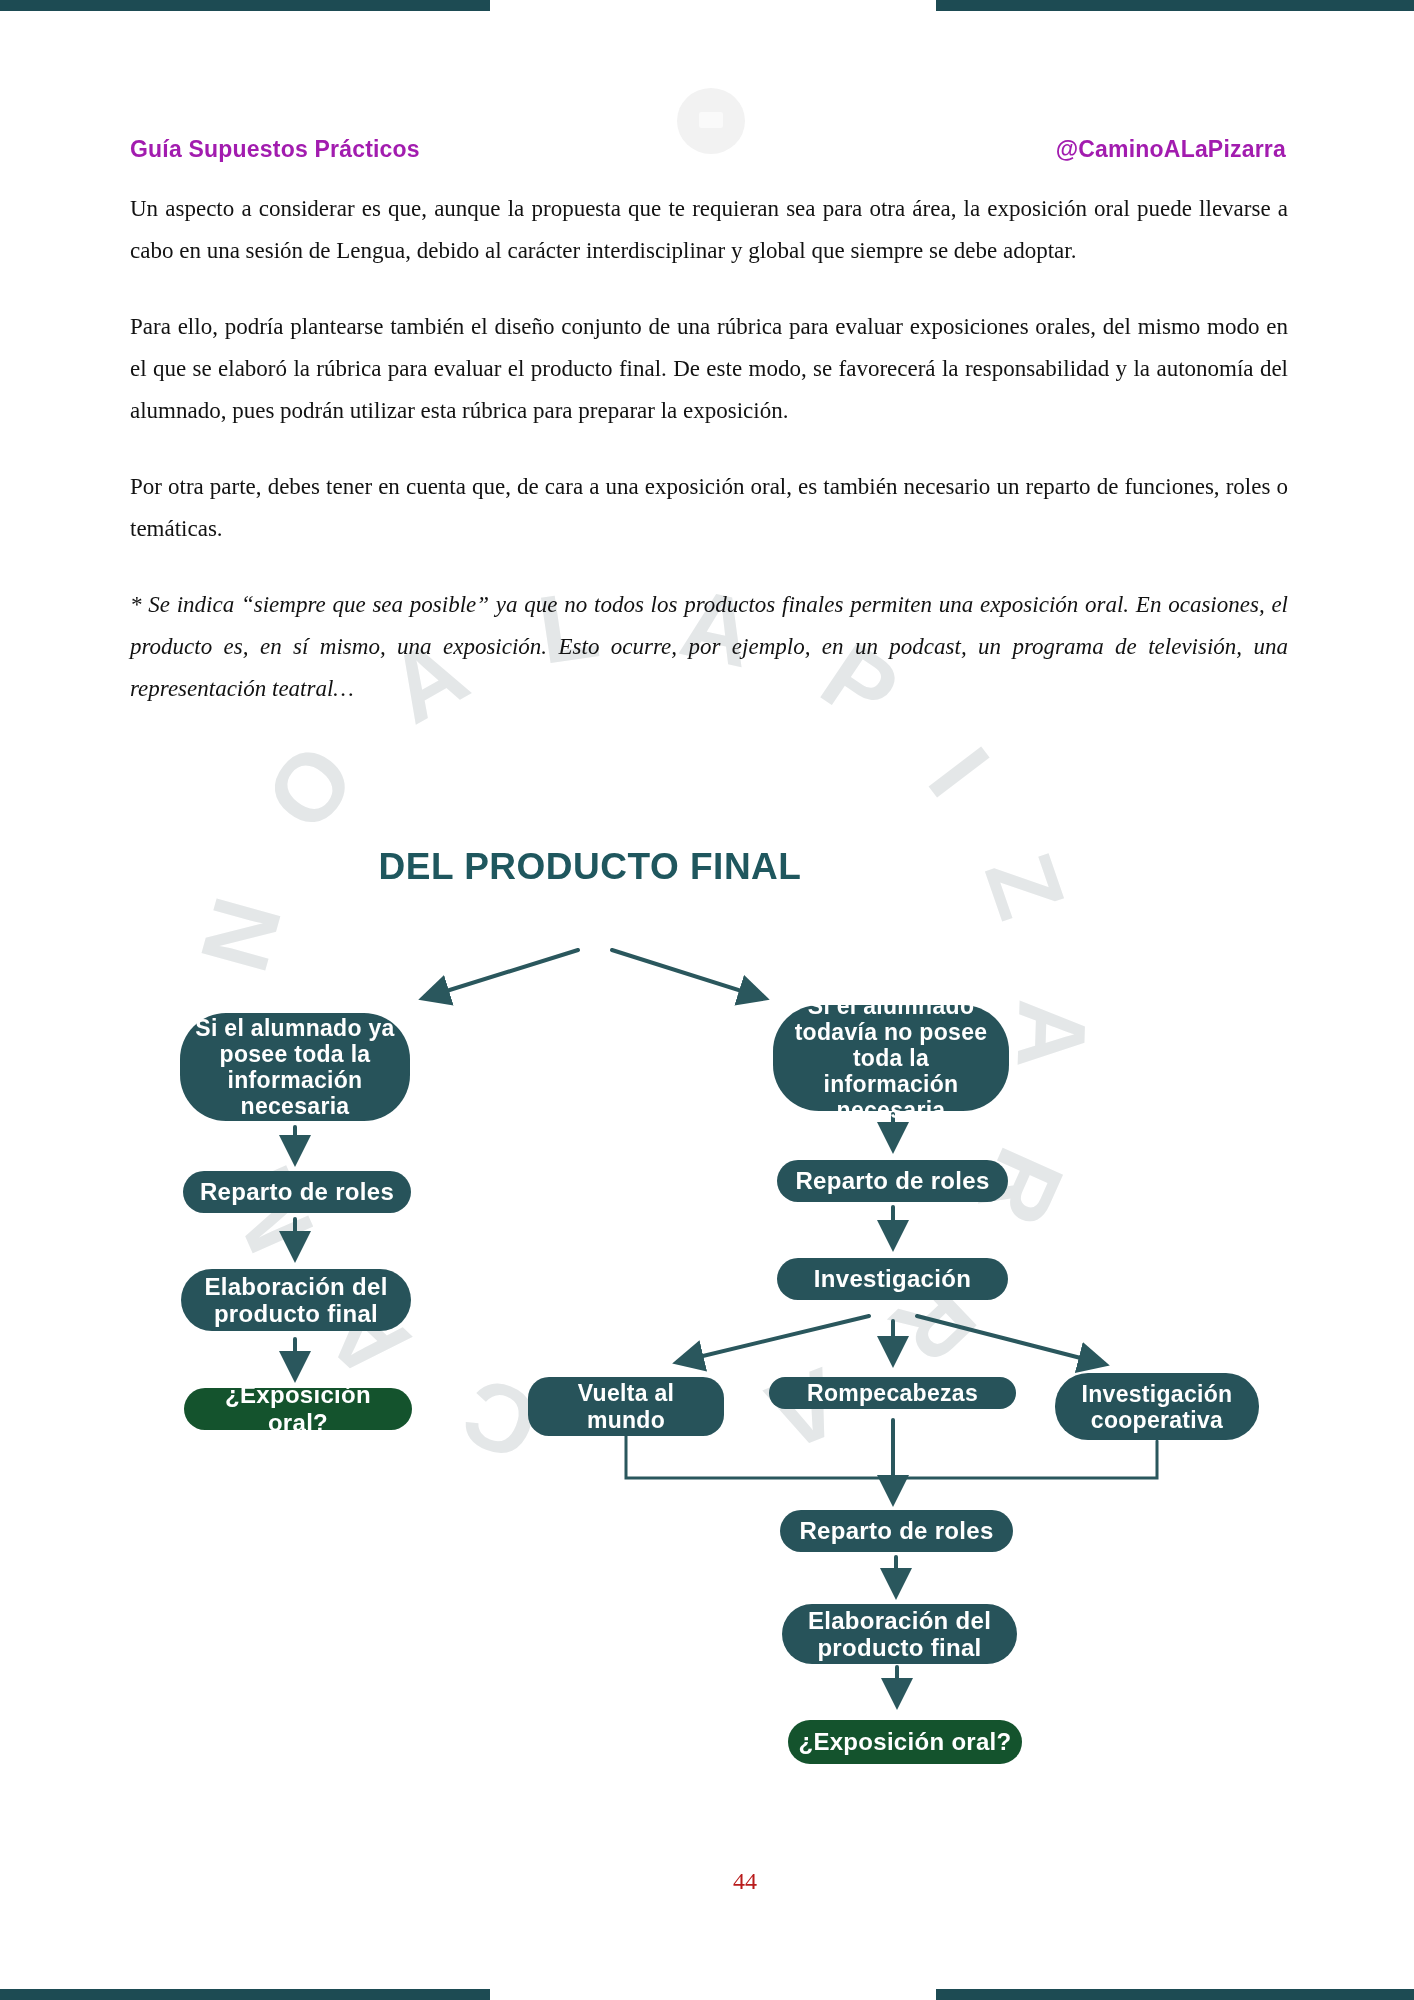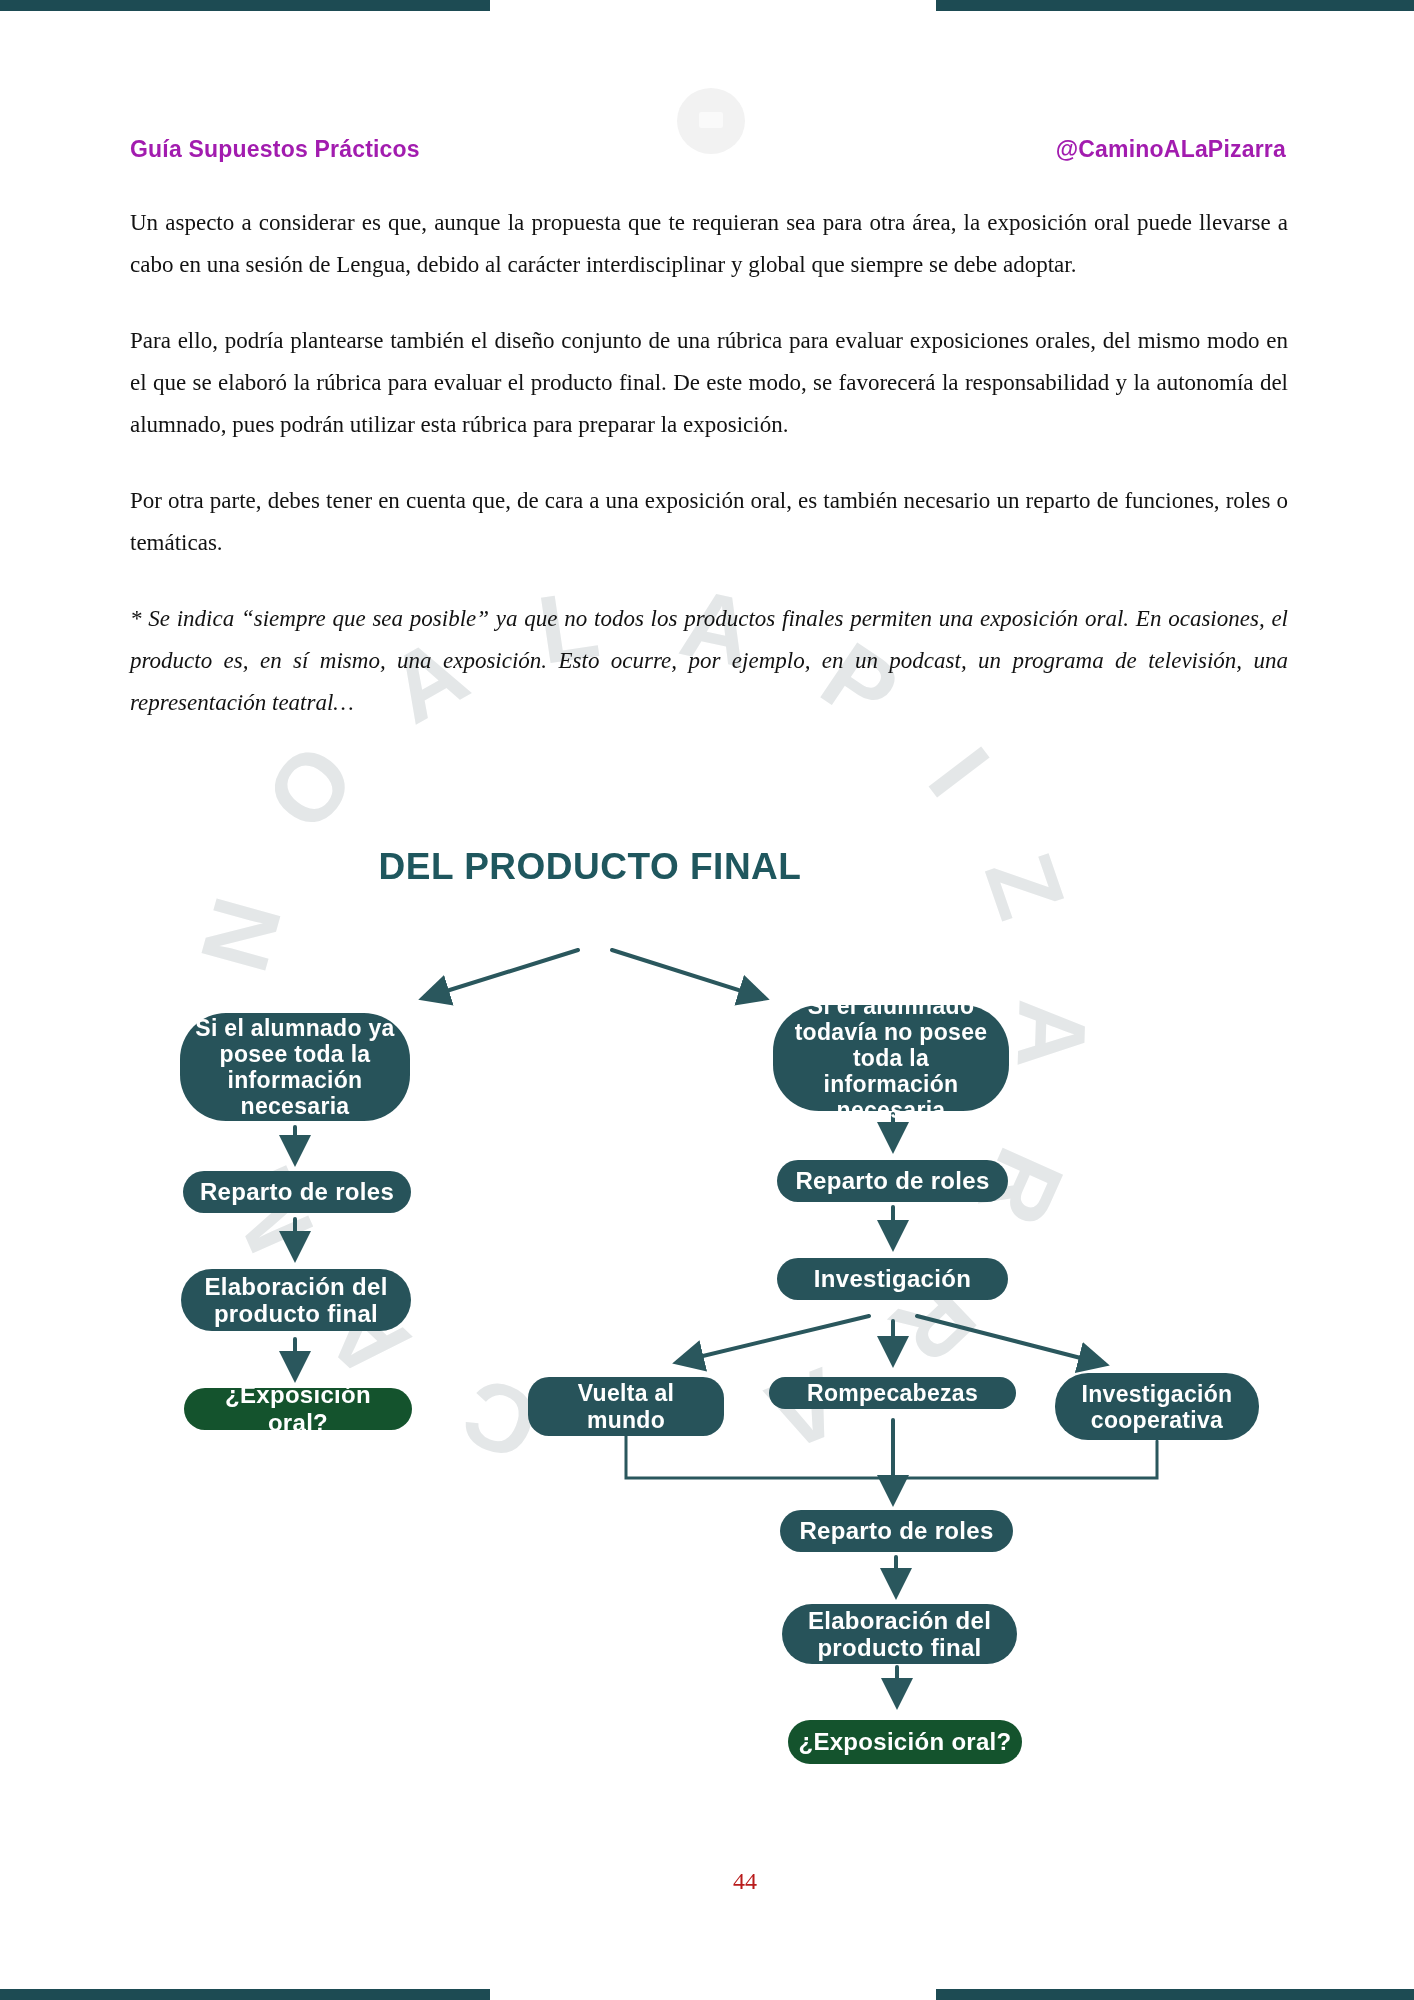--- a/index.html
+++ b/index.html
@@ -32,21 +32,21 @@
     content:"";position:absolute;left:22px;top:24px;width:24px;height:16px;
     background:#fafafa;border-radius:2px;
   }
 
   
   .copy{
     position:absolute;left:130px;top:186px;width:1158px;
     font-family:"Liberation Serif",serif;font-size:23px;line-height:42px;
     color:#121212;text-align:justify;
   }
-  .copy p{margin:16px 0 34px 0;}
+  .copy p{margin:2px 0 34px 0;}
   .copy p.note{font-style:italic;}
 
   
   .fc-title{
     position:absolute;left:280px;top:843px;width:620px;
     text-align:center;font-weight:800;font-size:37px;line-height:47px;
     color:#1f575e;letter-spacing:.5px;
   }
   .node{
     position:absolute;display:flex;align-items:center;justify-content:center;

